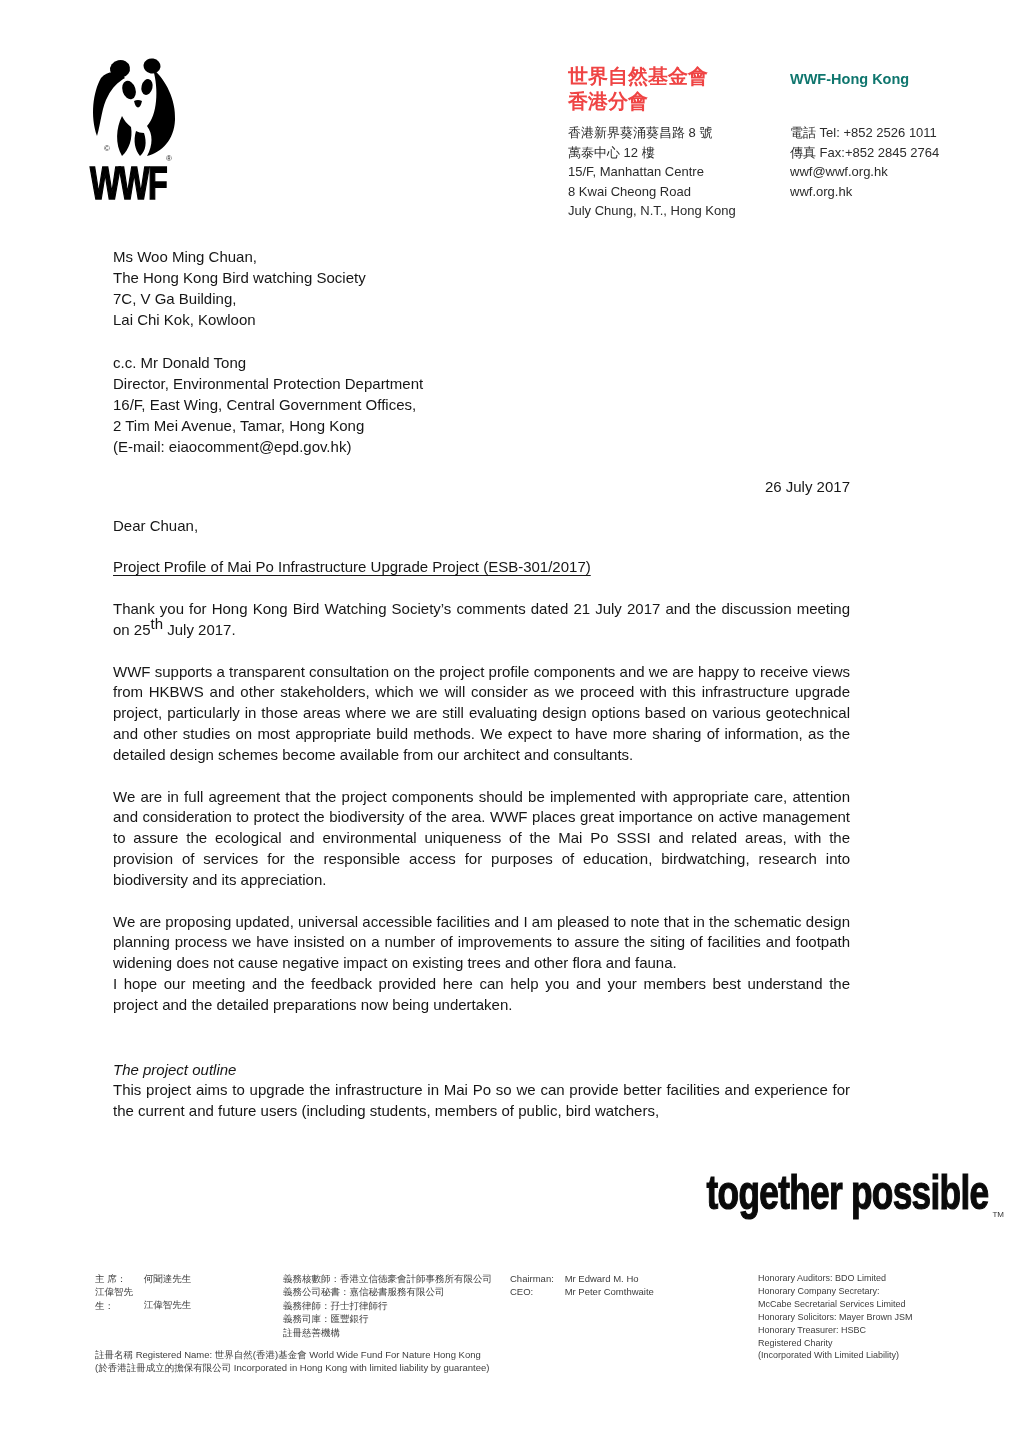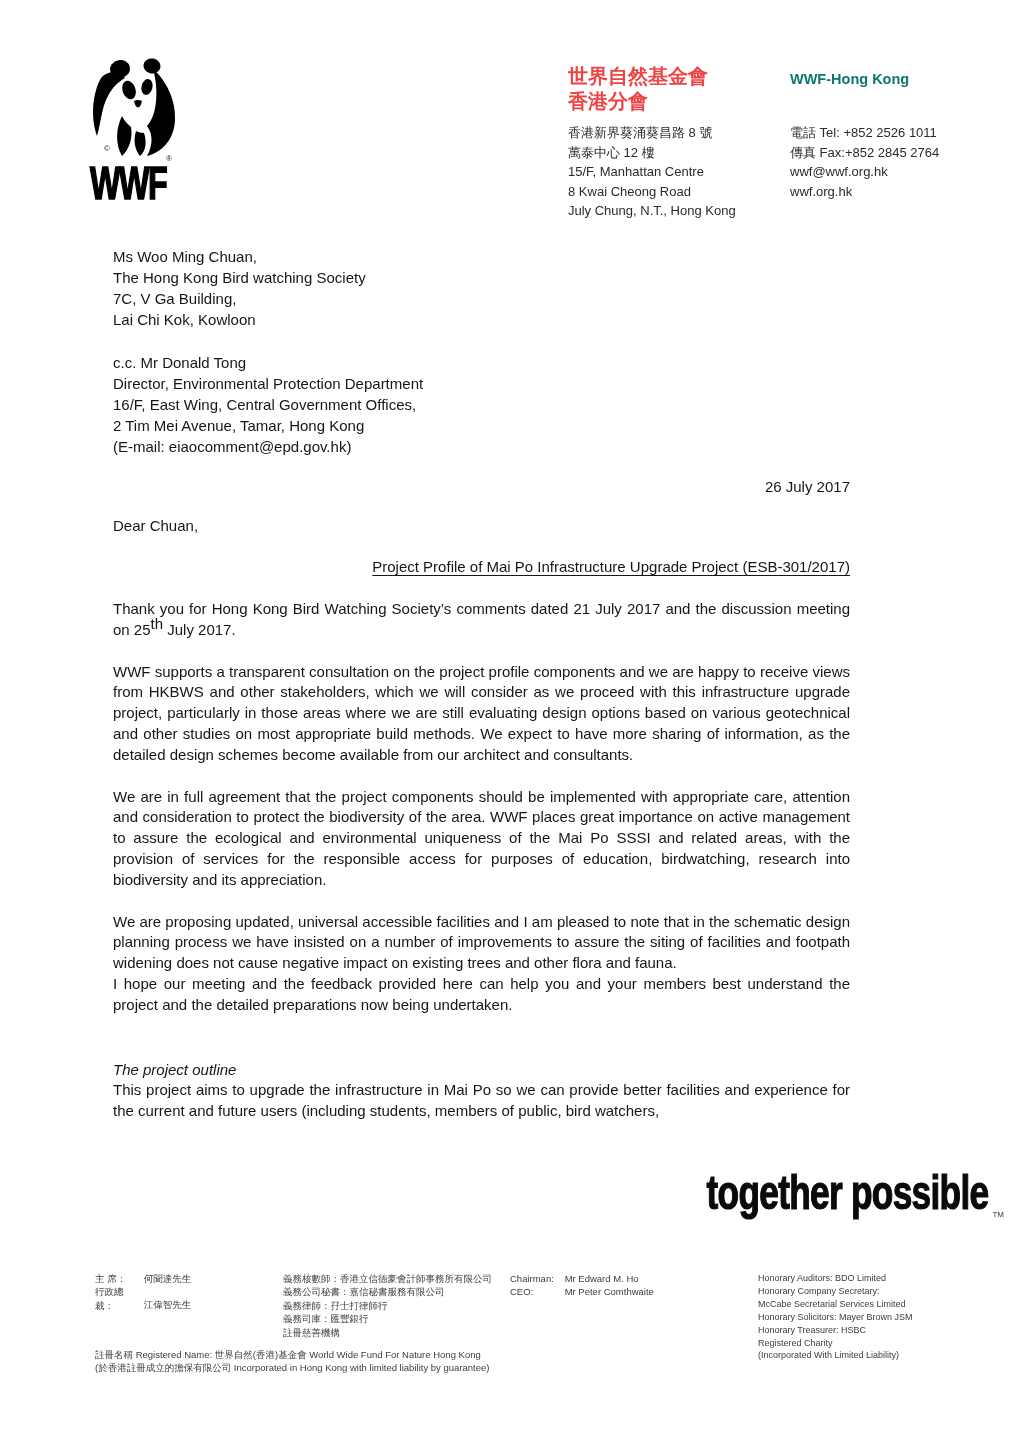--- a/index.html
+++ b/index.html
@@ -22,21 +22,21 @@
   .lh-zh { position:absolute; left:568px; top:64px; font-size:20px; font-weight:700; line-height:25px; color:#ef4444; }
   .lh-en { position:absolute; left:790px; top:71px; font-size:14.5px; font-weight:700; color:#0f766e; }
   .lh-addr { position:absolute; left:568px; top:123px; font-size:13px; line-height:19.5px; color:#2b2b2b; }
   .lh-contact { position:absolute; left:790px; top:123px; font-size:13px; line-height:19.5px; color:#2b2b2b; }
 
   
   .recipient { position:absolute; left:113px; top:246px; font-size:15px; line-height:21px; }
   .cc-block  { position:absolute; left:113px; top:352px; font-size:15px; line-height:21px; }
   .date-line { position:absolute; left:113px; top:478px; width:737px; text-align:right; font-size:15px; }
   .salutation{ position:absolute; left:113px; top:517px; font-size:15px; }
-  .subject   { position:absolute; left:113px; top:558px; width:737px; text-align:right;
+  .subject   { position:absolute; left:113px; top:558px; width:737px; text-align:left;
                font-size:15px; text-decoration:underline; text-underline-offset:3px; }
 
   .body-flow { position:absolute; left:113px; top:599px; width:737px; font-size:15px; line-height:20.8px; }
   .para { text-align:justify; margin:0 0 21px 0; }
   .para:last-child { margin-bottom:0; }
   .para sup { font-size:15px; line-height:0; }
   .outline-heading { font-style:italic; margin:44px 0 0 0; }
   .para.no-gap { margin-top:0; }
 
   
@@ -134,21 +134,21 @@
   <div class="tagline">
     <span class="tagline-text">together possible</span><span class="tagline-tm">TM</span>
   </div>
 
   <div class="f-col f-col1">
     <div class="f-row">
       <span class="f-label">主 席：</span>
       <span>何聞達先生</span>
     </div>
     <div class="f-row">
-      <span class="f-label">行政總裁：</span>
+      <span class="f-label">江偉智先生：</span>
       <span>江偉智先生</span>
     </div>
   </div>
 
   <div class="f-col f-col2">
     <div>義務核數師：香港立信德豪會計師事務所有限公司</div>
     <div>義務公司秘書：嘉信秘書服務有限公司</div>
     <div>義務律師：孖士打律師行</div>
     <div>義務司庫：匯豐銀行</div>
     <div>註冊慈善機構</div>

